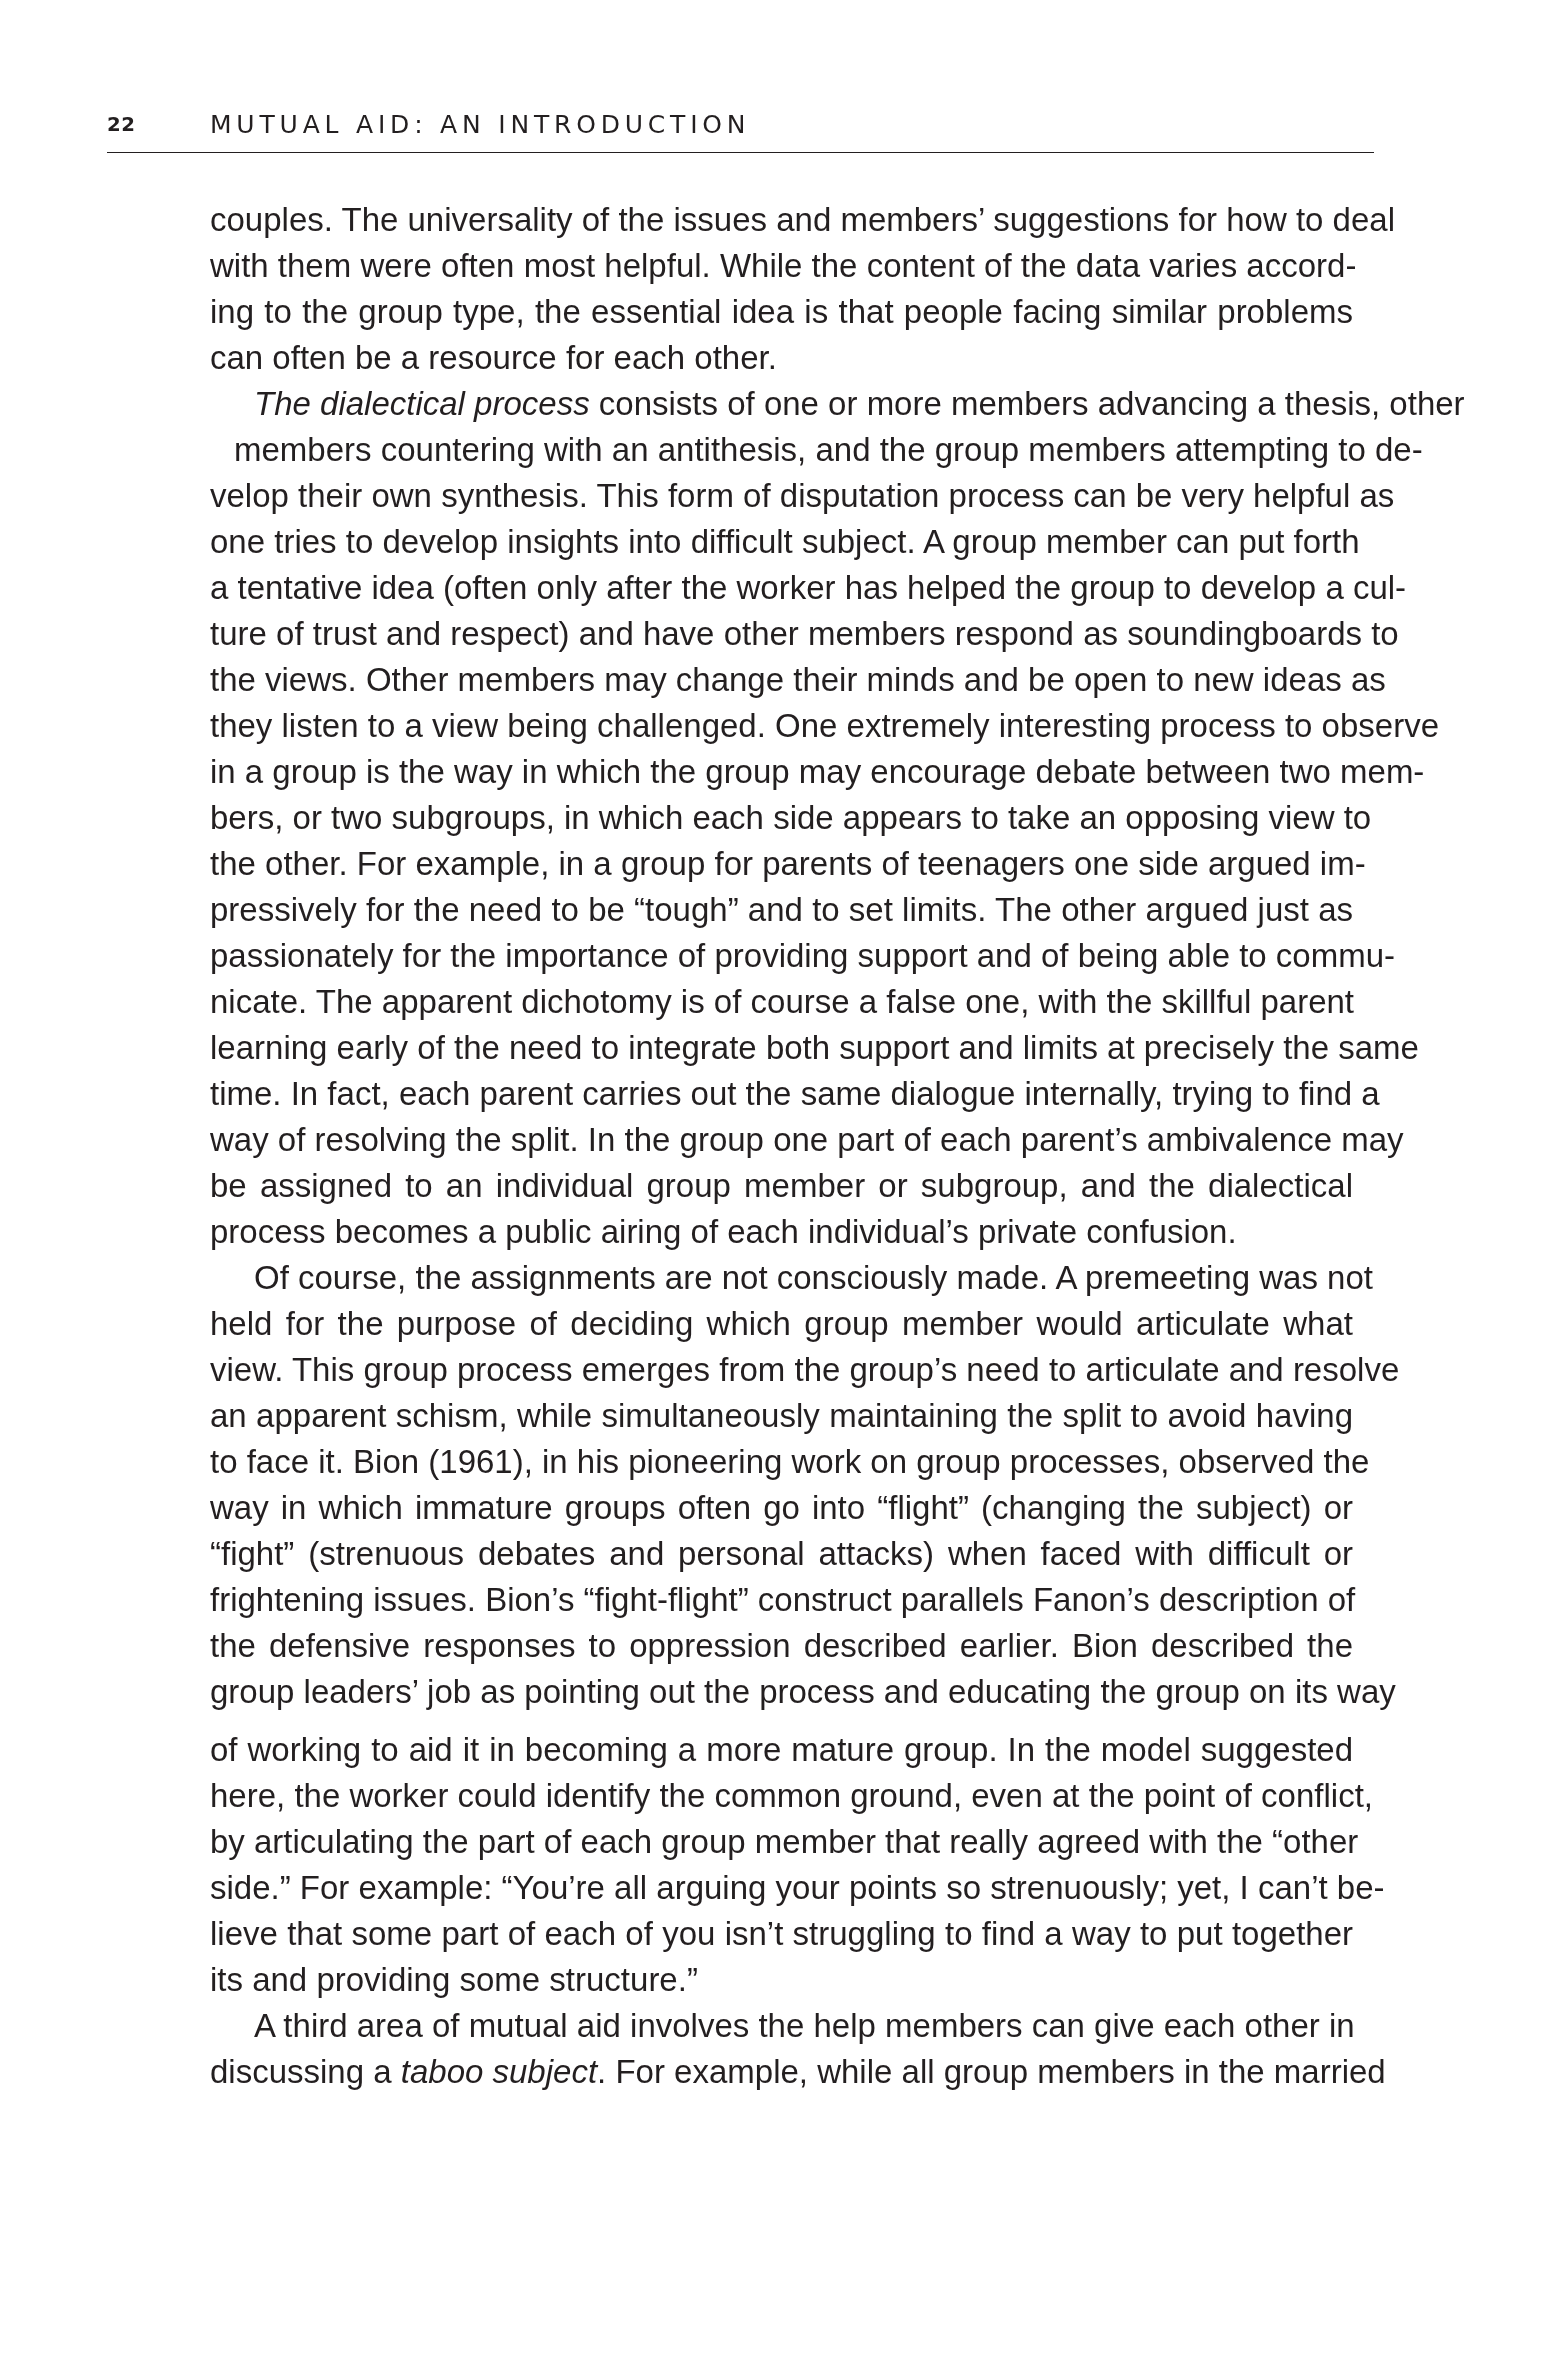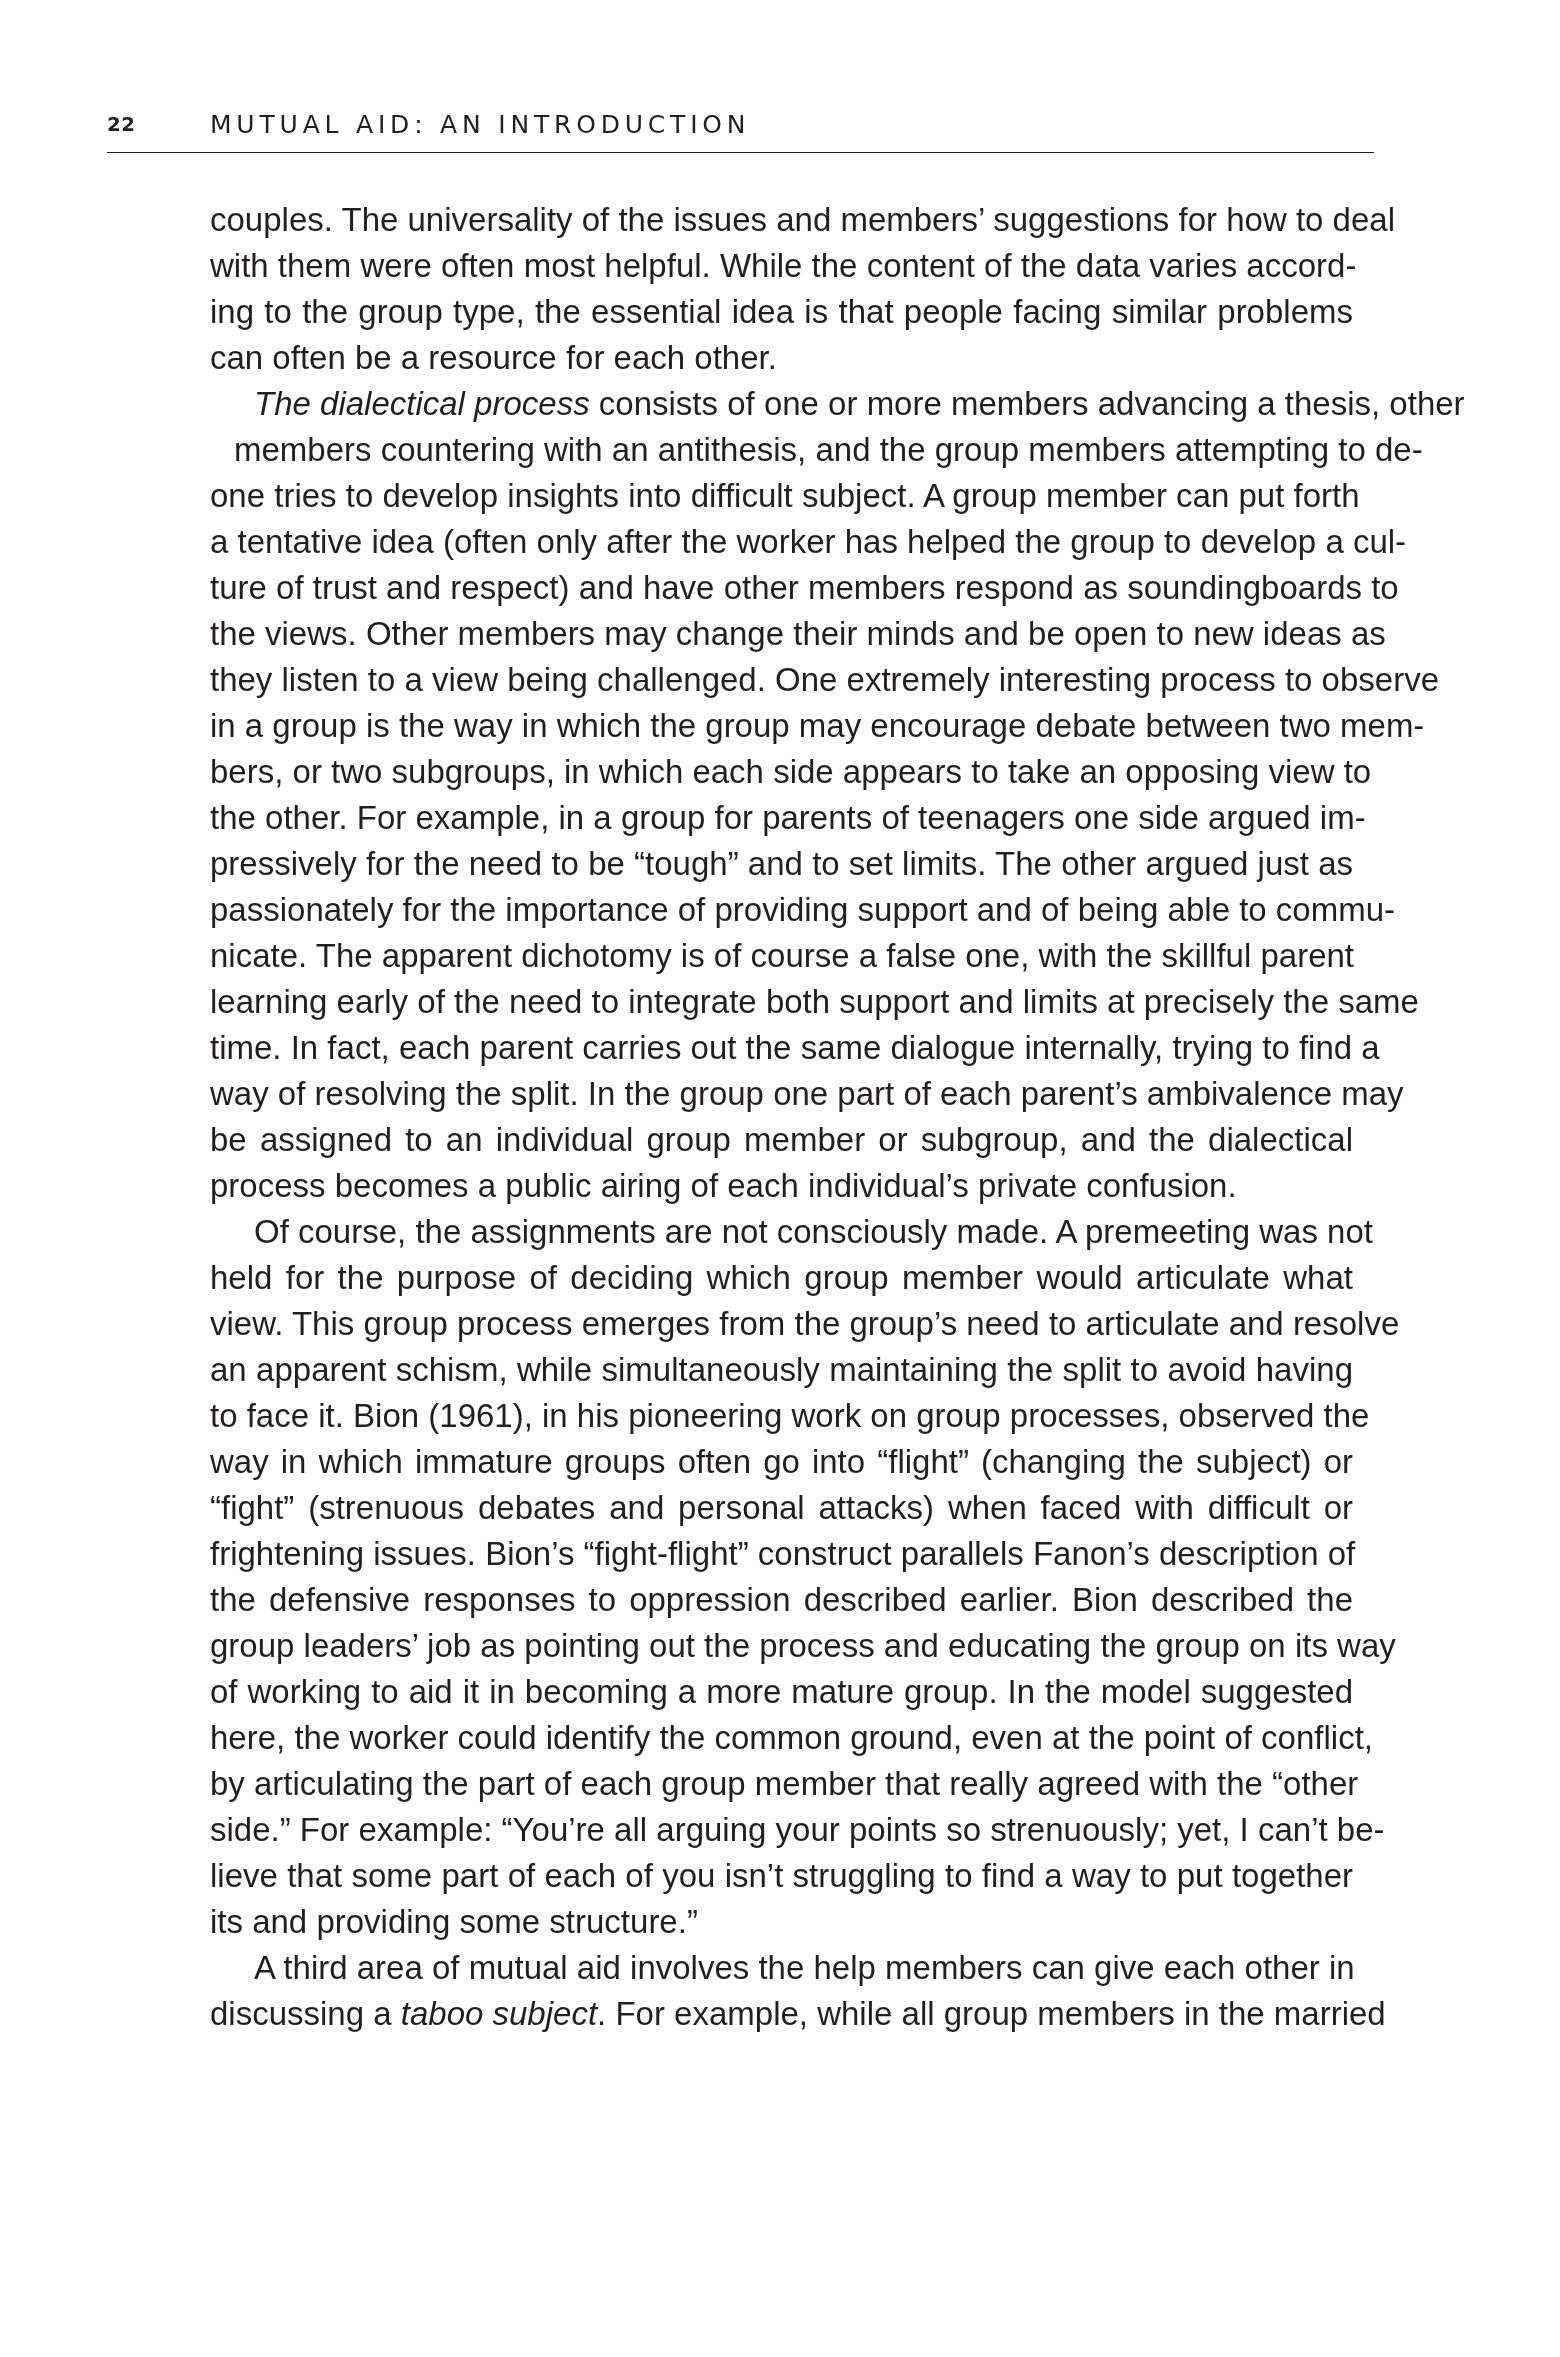--- a/index.html
+++ b/index.html
@@ -27,20 +27,21 @@
 <main class="body-text" id="body-text">
     <p>
       <span class="line"><span>couples. The universality of the issues and members’ suggestions for how to deal</span></span>
       <span class="line" style="text-indent: 0px;"><span>with them were often most helpful. While the content of the data varies accord-</span></span>
       <span class="line" style="text-indent: 0px;"><span>ing to the group type, the essential idea is that people facing similar problems</span></span>
       <span class="line last" style="text-indent: 0px;"><span>can often be a resource for each other.</span></span>
     </p>
     <p class="indent">
       <span class="line" style="text-indent: 44px;"><em>The dialectical process</em><span> consists of one or more members advancing a thesis, other</span></span>
       <span class="line" style="text-indent: 0px; margin-left: 24px;"><span>members countering with an antithesis, and the group members attempting to de-</span></span>
+      <span class="line" style="text-indent: 0px;"><span>velop their own synthesis. This form of disputation process can be very helpful as</span></span>
       <span class="line" style="text-indent: 0px;"><span>one tries to develop insights into difficult subject. A group member can put forth</span></span>
       <span class="line" style="text-indent: 0px;"><span>a tentative idea (often only after the worker has helped the group to develop a cul-</span></span>
       <span class="line" style="text-indent: 0px;"><span>ture of trust and respect) and have other members respond as soundingboards to</span></span>
       <span class="line" style="text-indent: 0px;"><span>the views. Other members may change their minds and be open to new ideas as</span></span>
       <span class="line" style="text-indent: 0px;"><span>they listen to a view being challenged. One extremely interesting process to observe</span></span>
       <span class="line" style="text-indent: 0px;"><span>in a group is the way in which the group may encourage debate between two mem-</span></span>
       <span class="line" style="text-indent: 0px;"><span>bers, or two subgroups, in which each side appears to take an opposing view to</span></span>
       <span class="line" style="text-indent: 0px;"><span>the other. For example, in a group for parents of teenagers one side argued im-</span></span>
       <span class="line" style="text-indent: 0px;"><span>pressively for the need to be “tough” and to set limits. The other argued just as</span></span>
       <span class="line" style="text-indent: 0px;"><span>passionately for the importance of providing support and of being able to commu-</span></span>
@@ -55,21 +56,21 @@
       <span class="line" style="text-indent: 44px;"><span>Of course, the assignments are not consciously made. A premeeting was not</span></span>
       <span class="line" style="text-indent: 0px;"><span>held for the purpose of deciding which group member would articulate what</span></span>
       <span class="line" style="text-indent: 0px;"><span>view. This group process emerges from the group’s need to articulate and resolve</span></span>
       <span class="line" style="text-indent: 0px;"><span>an apparent schism, while simultaneously maintaining the split to avoid having</span></span>
       <span class="line" style="text-indent: 0px;"><span>to face it. Bion (1961), in his pioneering work on group processes, observed the</span></span>
       <span class="line" style="text-indent: 0px;"><span>way in which immature groups often go into “flight” (changing the subject) or</span></span>
       <span class="line" style="text-indent: 0px;"><span>“fight” (strenuous debates and personal attacks) when faced with difficult or</span></span>
       <span class="line" style="text-indent: 0px;"><span>frightening issues. Bion’s “fight-flight” construct parallels Fanon’s description of</span></span>
       <span class="line" style="text-indent: 0px;"><span>the defensive responses to oppression described earlier. Bion described the</span></span>
       <span class="line" style="text-indent: 0px;"><span>group leaders’ job as pointing out the process and educating the group on its way</span></span>
-      <span class="line" style="text-indent: 0px;"><span>of working to aid it in becoming a more mature group. In the model suggested</span></span>
+      <span class="line" style="text-indent: 0px; margin-top: 12px;"><span>of working to aid it in becoming a more mature group. In the model suggested</span></span>
       <span class="line" style="text-indent: 0px;"><span>here, the worker could identify the common ground, even at the point of conflict,</span></span>
       <span class="line" style="text-indent: 0px;"><span>by articulating the part of each group member that really agreed with the “other</span></span>
       <span class="line" style="text-indent: 0px;"><span>side.” For example: “You’re all arguing your points so strenuously; yet, I can’t be-</span></span>
       <span class="line" style="text-indent: 0px;"><span>lieve that some part of each of you isn’t struggling to find a way to put together</span></span>
       <span class="line last" style="text-indent: 0px;"><span>its and providing some structure.”</span></span>
     </p>
     <p class="indent">
       <span class="line" style="text-indent: 44px;"><span>A third area of mutual aid involves the help members can give each other in</span></span>
       <span class="line last" style="text-indent: 0px;"><span>discussing a </span><em>taboo subject</em><span>. For example, while all group members in the married</span></span>
     </p>

